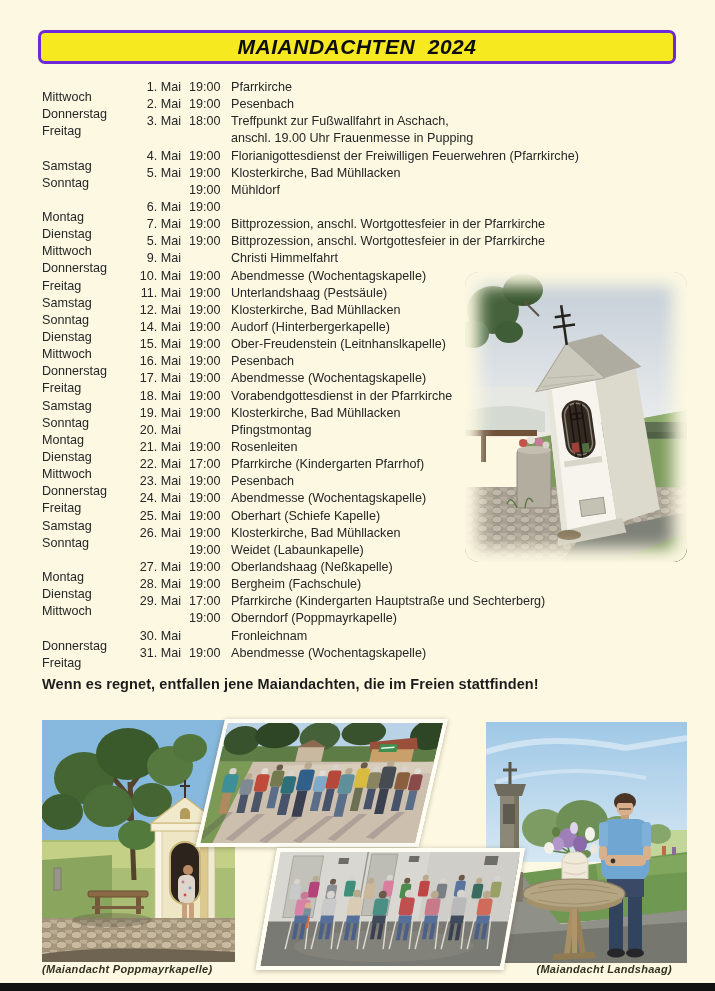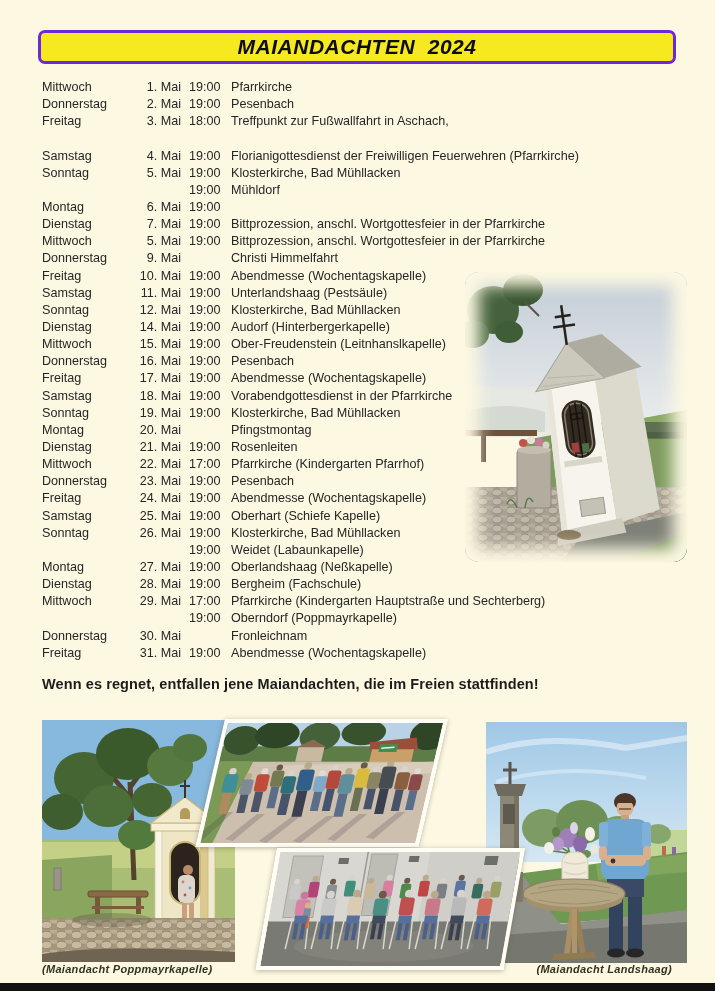--- a/index.html
+++ b/index.html
@@ -9,21 +9,21 @@
   
   .banner{position:absolute;left:38px;top:30px;width:638px;height:34px;box-sizing:border-box;
           background:#f6e920;border:3px solid #6d28d9;border-radius:7px;
           display:flex;align-items:center;justify-content:center;}
   .banner span{font-size:21px;font-weight:bold;font-style:italic;color:#0d0d0d;
                letter-spacing:.5px;white-space:pre;}
 
   
   .schedule{position:absolute;left:42px;top:79px;width:648px;}
   .srow{display:flex;height:17.15px;line-height:17.15px;font-size:12.6px;color:#262626;}
-  .c-day{width:85px;flex:0 0 auto;}
+  .c-day{width:85px;flex:0 0 auto;margin-top:10px;}
   .c-date{width:44px;flex:0 0 auto;text-align:right;margin-left:10px;}
   .c-time{width:50px;flex:0 0 auto;padding-left:8px;box-sizing:border-box;}
   .c-event{flex:1;white-space:nowrap;}
 
   
   .note{position:absolute;left:42px;top:676px;width:640px;font-size:14.5px;font-weight:bold;
         color:#1c1c1c;letter-spacing:.1px;}
 
   
   .photo{position:absolute;overflow:hidden;}
@@ -72,20 +72,21 @@
       <div class="srow">
         <span class="c-day">Freitag</span>
         <span class="c-date">3. Mai</span>
         <span class="c-time">18:00</span>
         <span class="c-event">Treffpunkt zur Fußwallfahrt in Aschach,</span>
       </div>
       <div class="srow">
         <span class="c-day"></span>
         <span class="c-date"></span>
         <span class="c-time"></span>
+        <span class="c-event">anschl. 19.00 Uhr Frauenmesse in Pupping</span>
       </div>
       <div class="srow">
         <span class="c-day">Samstag</span>
         <span class="c-date">4. Mai</span>
         <span class="c-time">19:00</span>
         <span class="c-event">Florianigottesdienst der Freiwilligen Feuerwehren (Pfarrkirche)</span>
       </div>
       <div class="srow">
         <span class="c-day">Sonntag</span>
         <span class="c-date">5. Mai</span>

